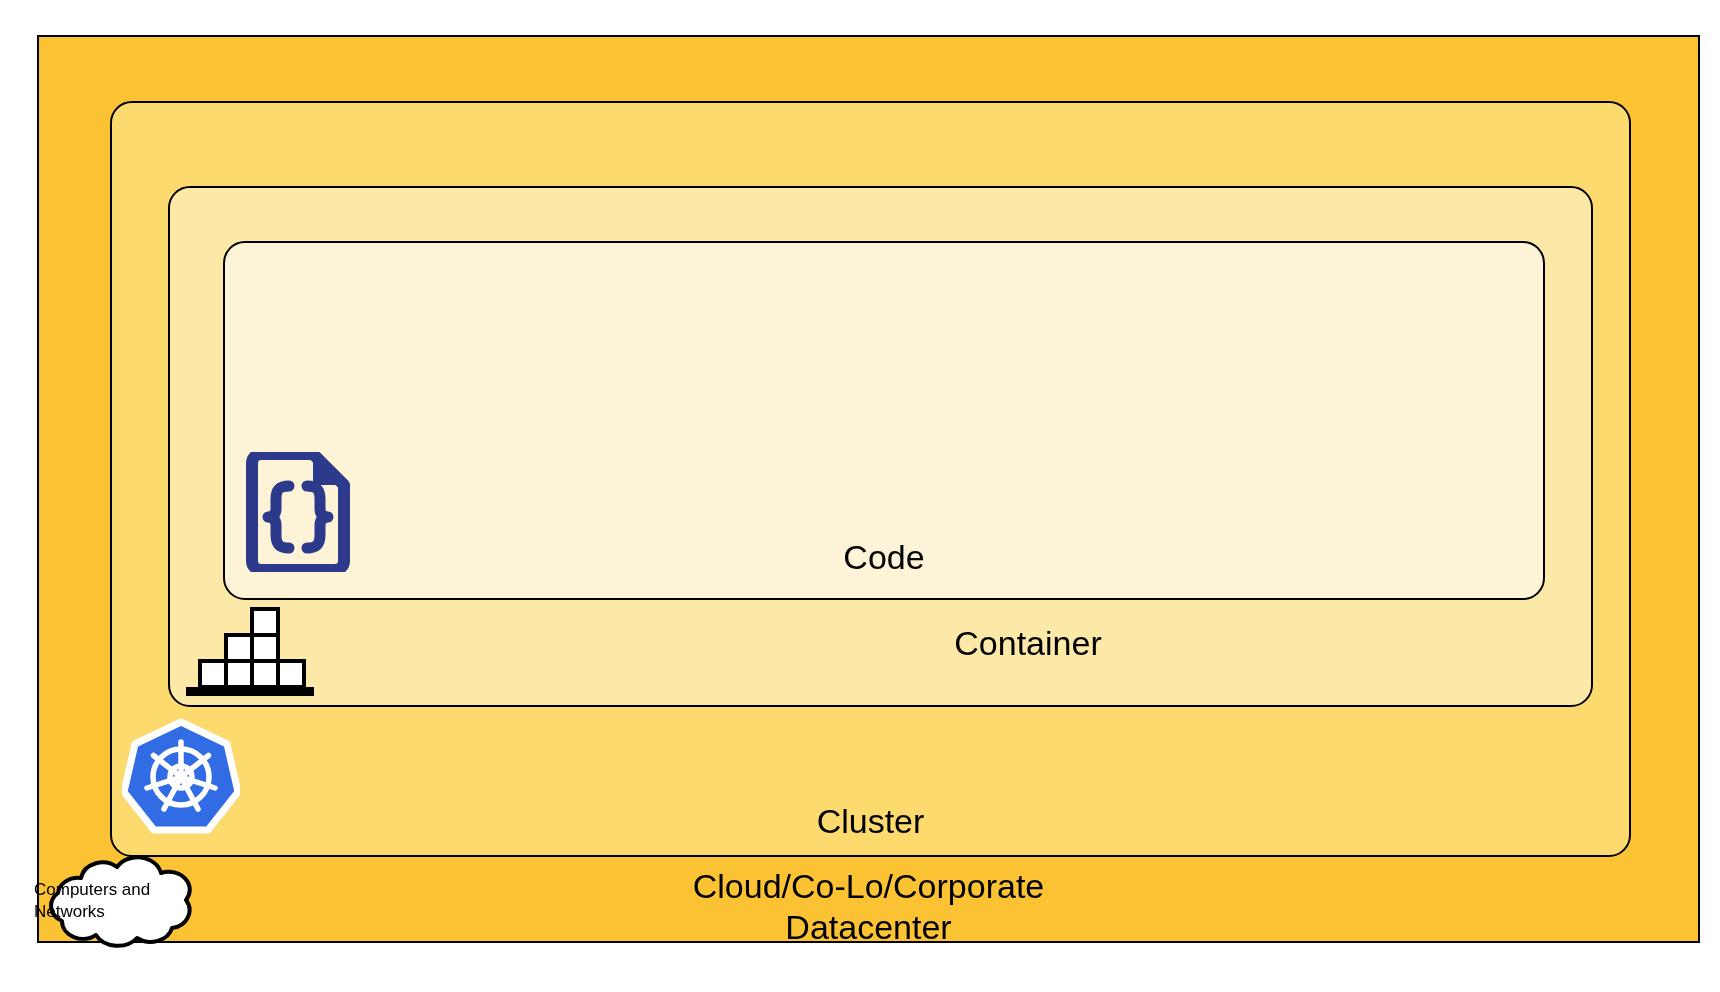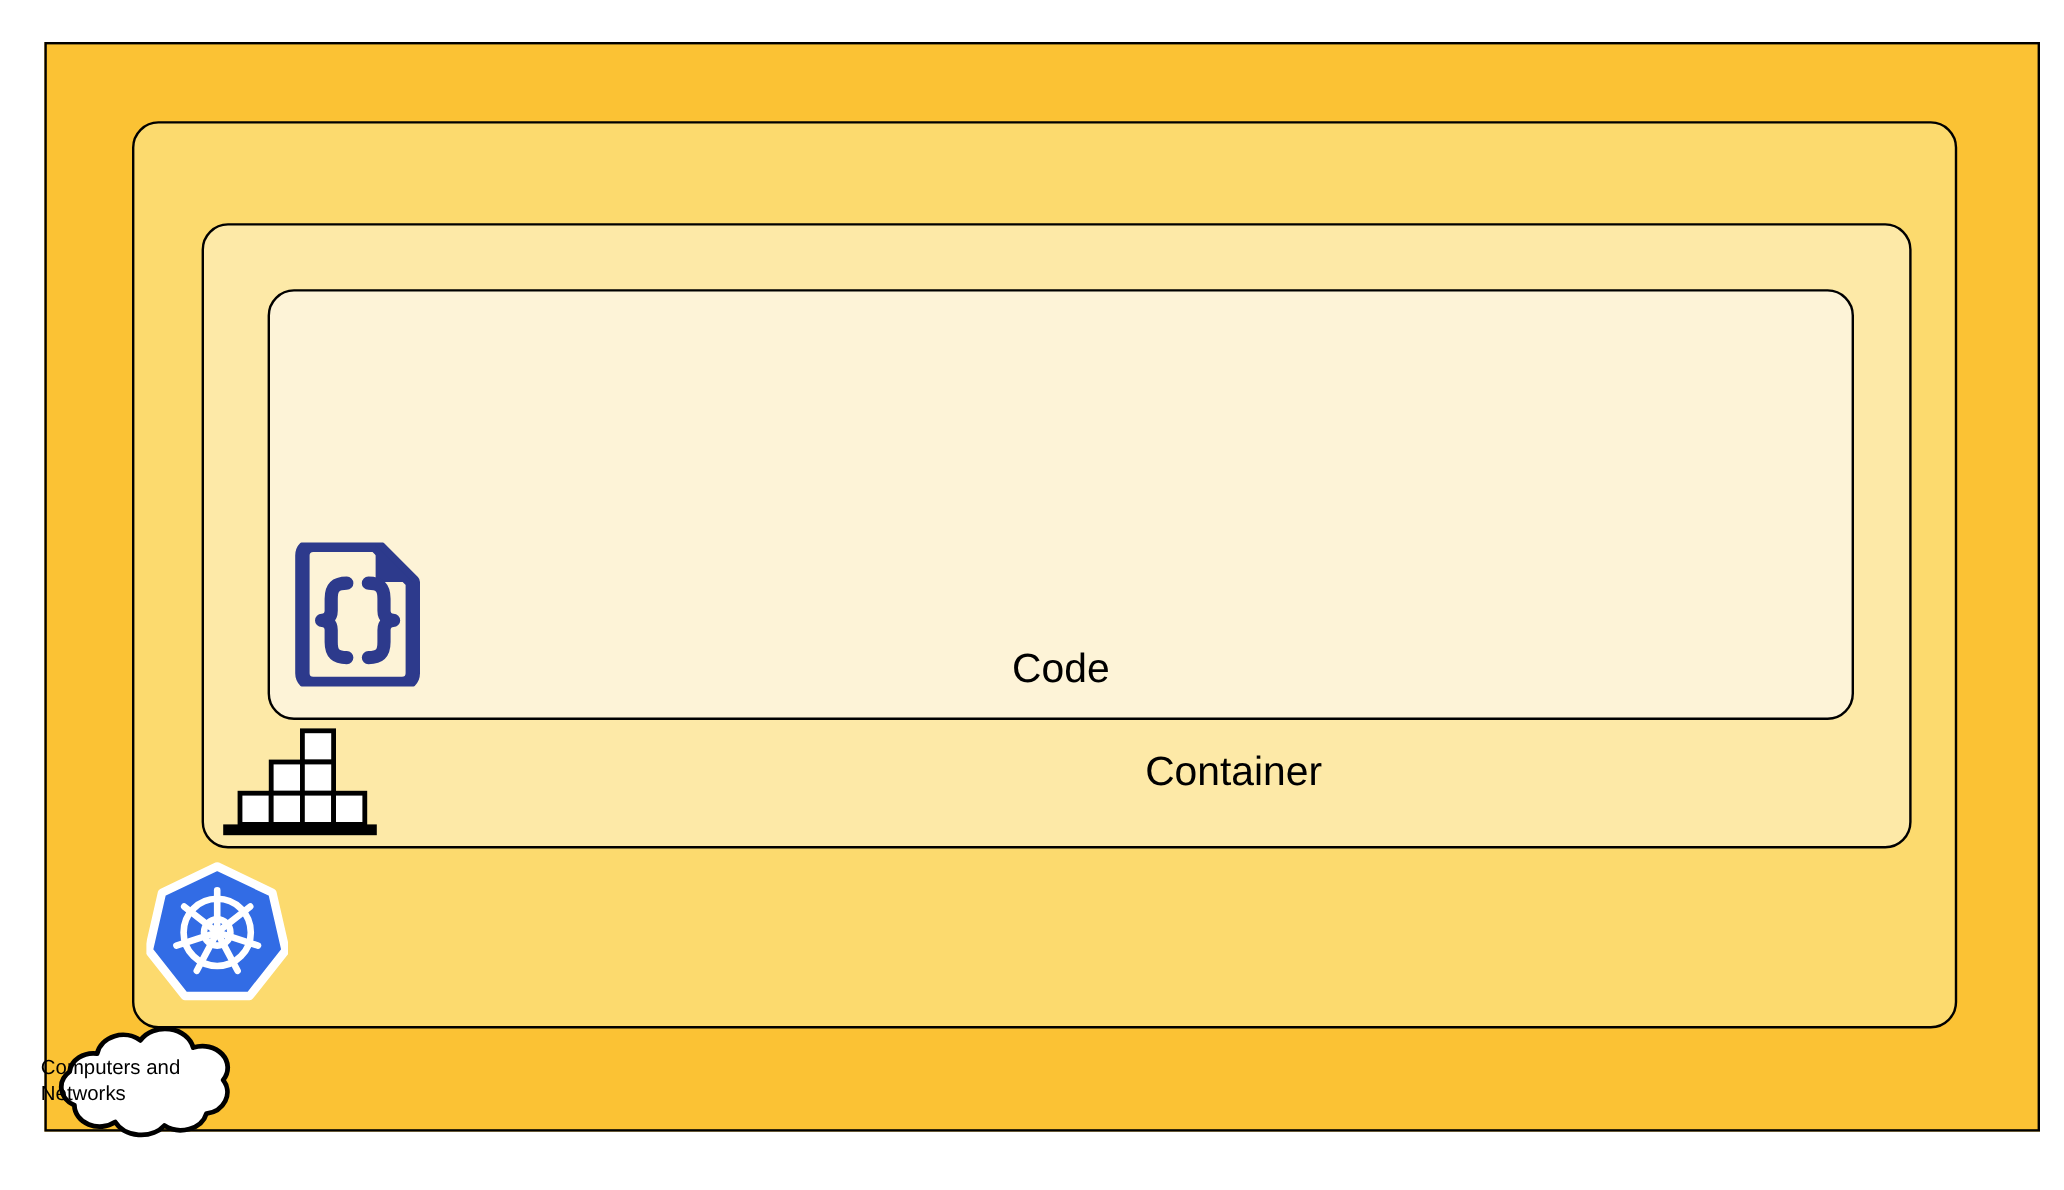--- a/index.html
+++ b/index.html
@@ -162,21 +162,24 @@
   <div class="layer" id="layer-cluster"></div>
 
   <div class="layer" id="layer-container"></div>
 
   <div class="layer" id="layer-code"></div>
 
   <div class="layer-label" id="label-code">Code</div>
 
   <div class="layer-label" id="label-container">Container</div>
 
-
+  <div class="layer-label" id="label-cluster">Cluster</div>
+
+  <div class="layer-label" id="label-datacenter">Cloud/Co-Lo/Corporate
+Datacenter</div>
 
   <div class="icon-slot" id="icon-code-slot">
     <svg width="110" height="120" viewBox="0 0 110 120" xmlns="http://www.w3.org/2000/svg">
       <path d="M9 11 a9 9 0 0 1 9 -9 h52 l31 31 v76 a9 9 0 0 1 -9 9 h-74 a9 9 0 0 1 -9 -9 z" fill="none" stroke="#2D3A8C" stroke-width="12" stroke-linejoin="round"></path>
       <path d="M70 2 l31 31 h-31 z" fill="#2D3A8C"></path>
       <path d="M46 34 c-11 0 -13 5 -13 13 v10 c0 6 -4 8 -8 8 c4 0 8 2 8 8 v10 c0 8 2 13 13 13" fill="none" stroke="#2D3A8C" stroke-width="11" stroke-linecap="round" stroke-linejoin="round"></path>
       <path d="M64 34 c11 0 13 5 13 13 v10 c0 6 4 8 8 8 c-4 0 -8 2 -8 8 v10 c0 8 -2 13 -13 13" fill="none" stroke="#2D3A8C" stroke-width="11" stroke-linecap="round" stroke-linejoin="round"></path>
     </svg>
   </div>
 

